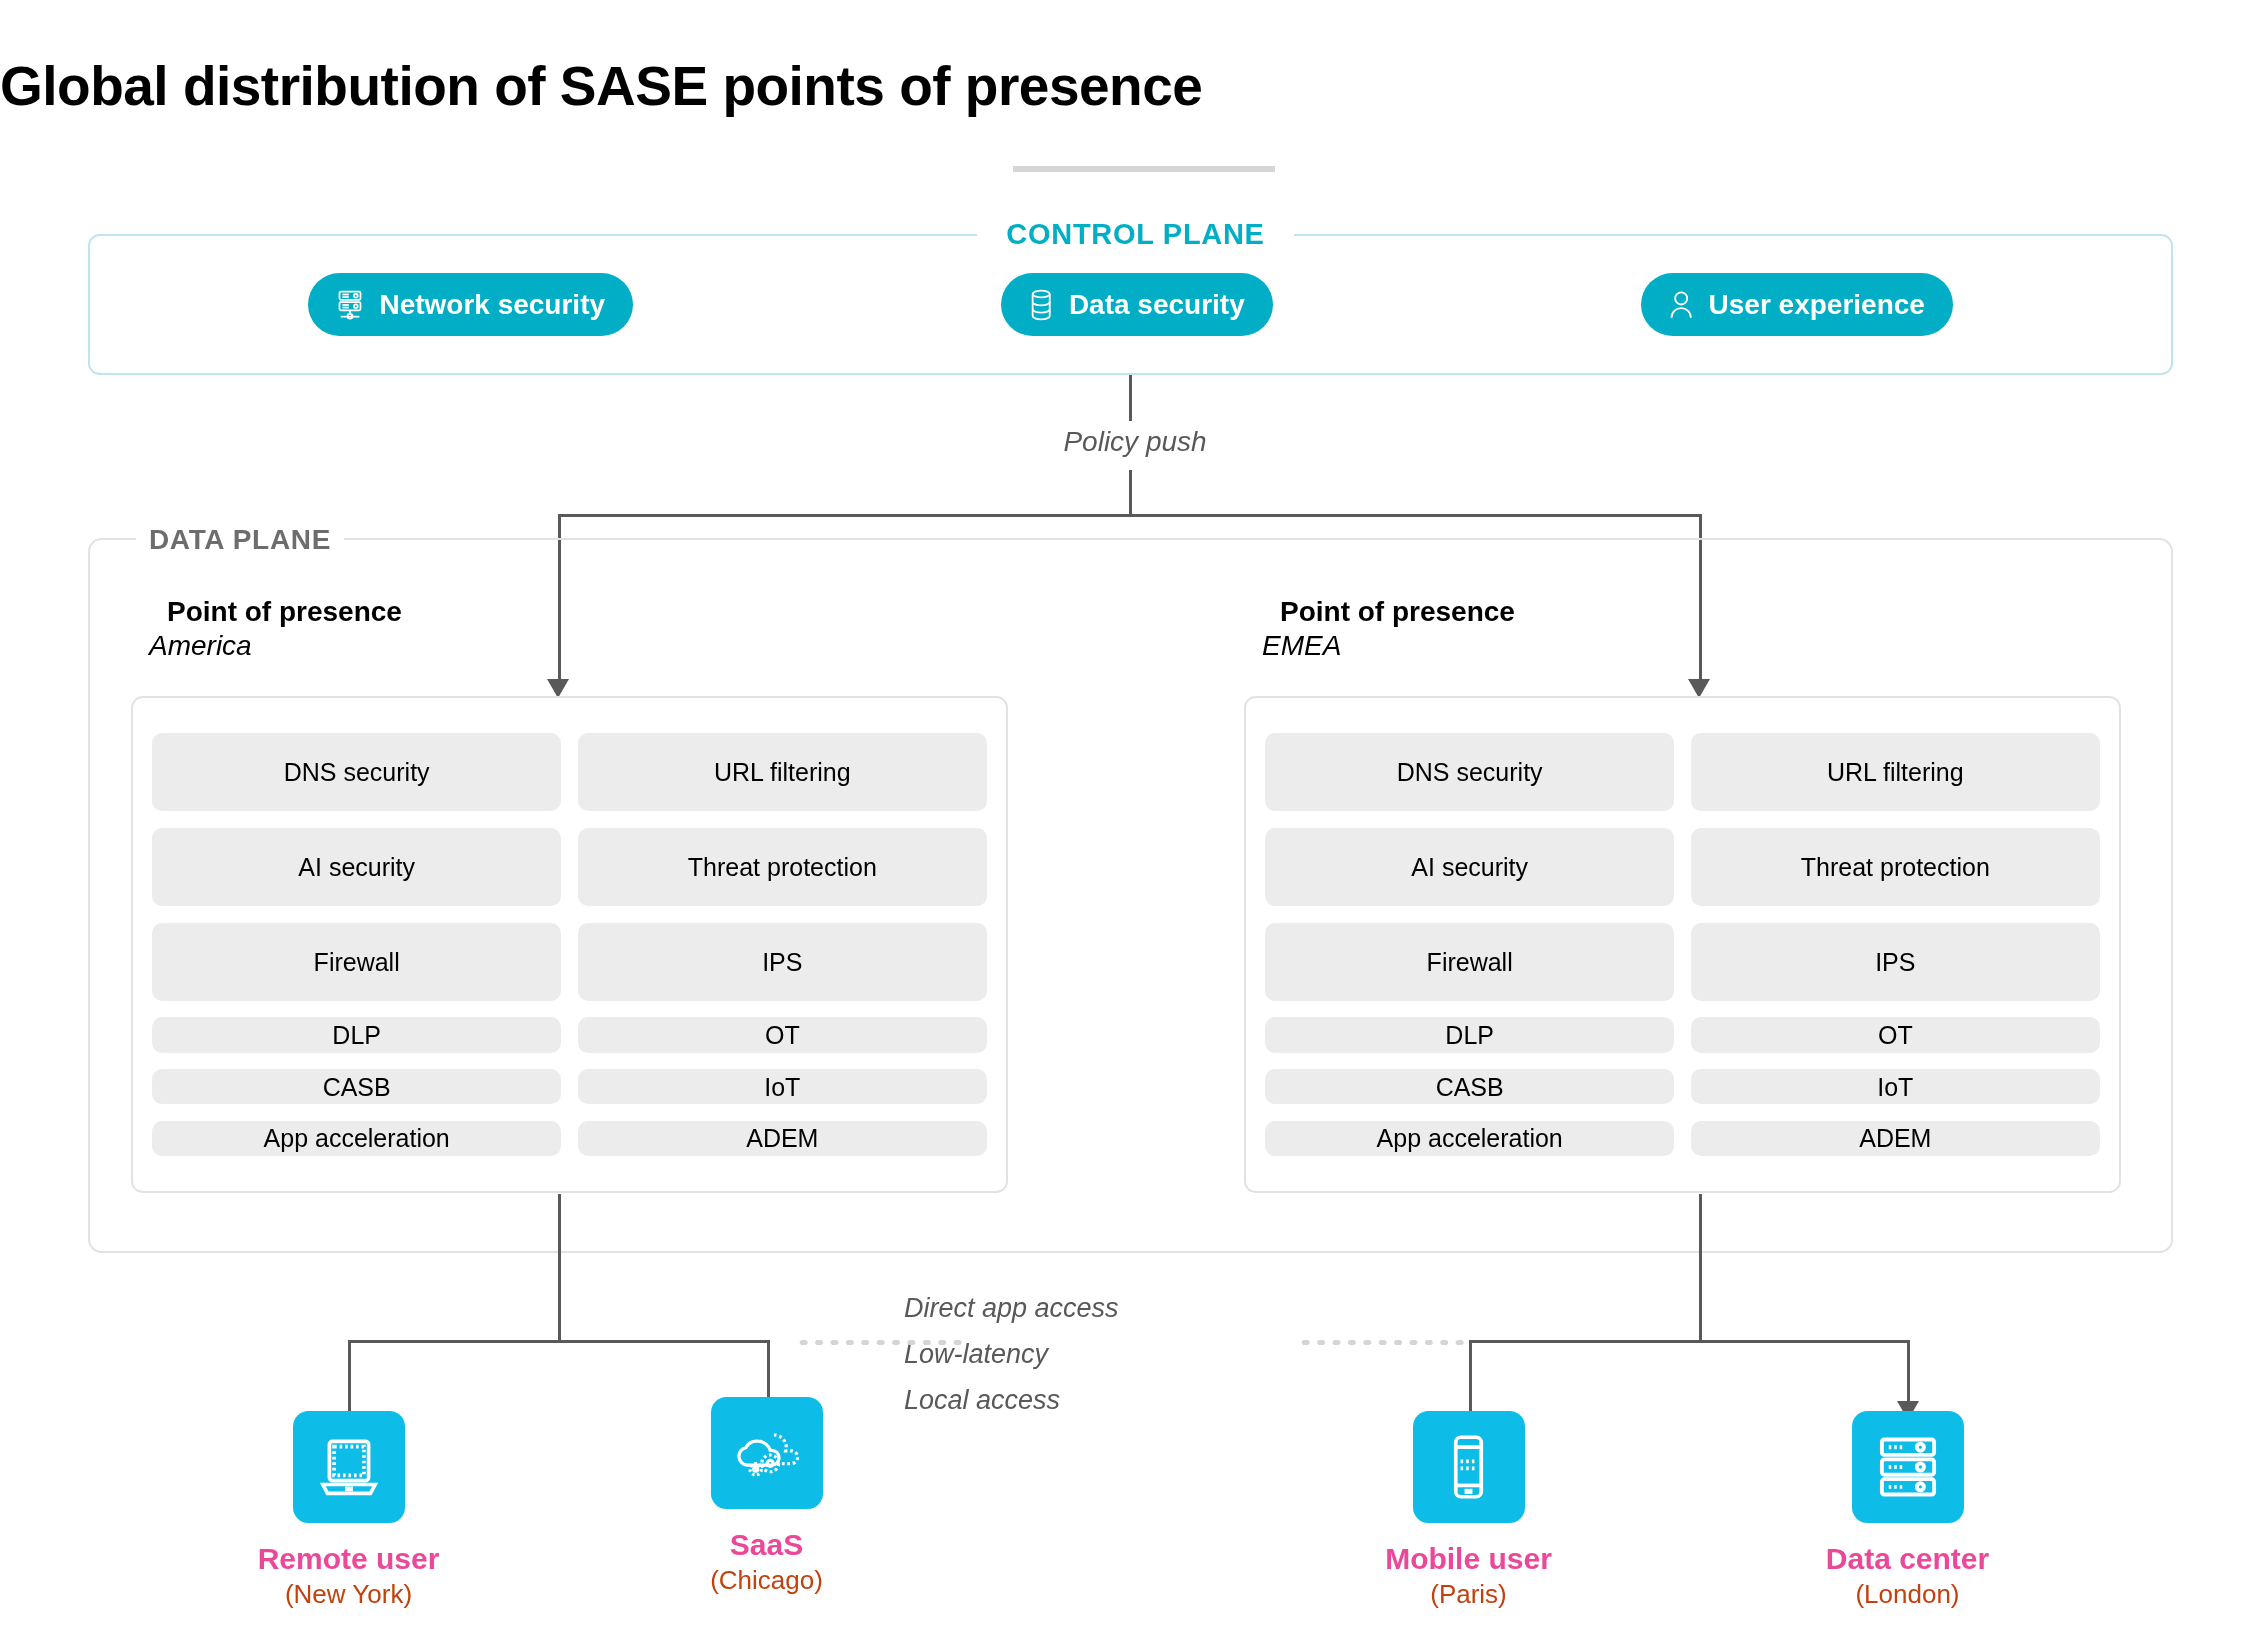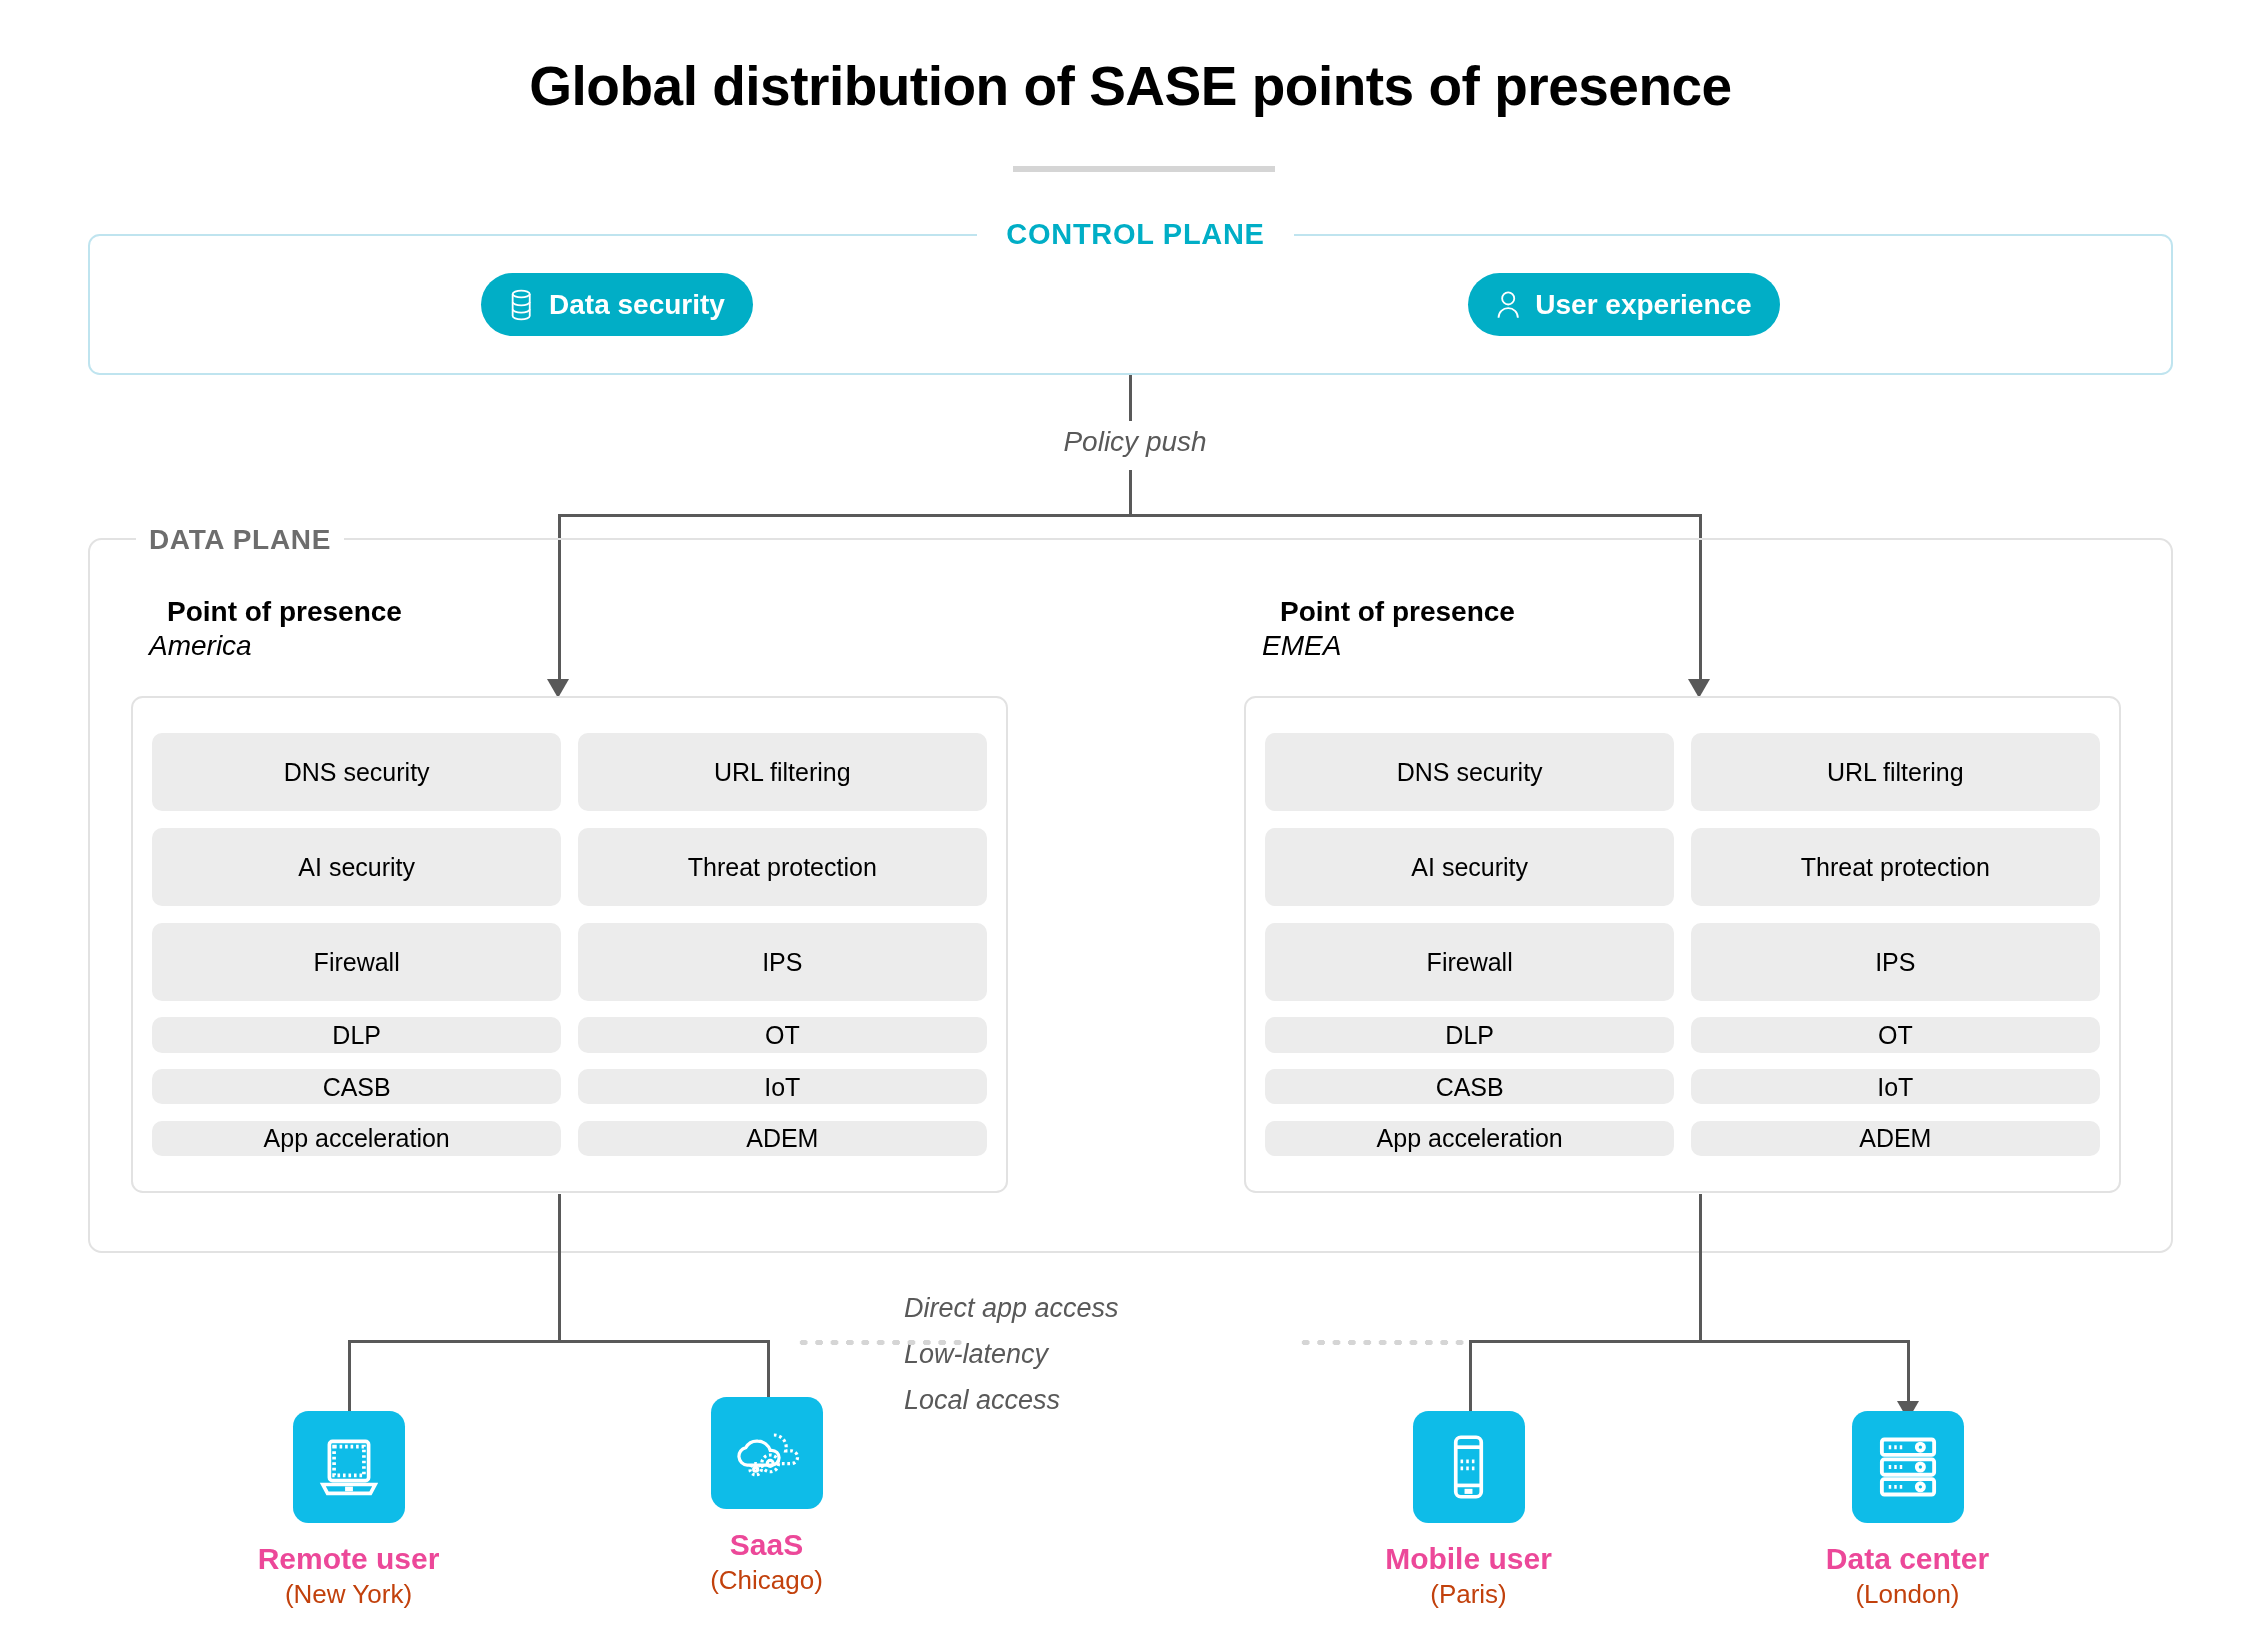--- a/index.html
+++ b/index.html
@@ -1,20 +1,20 @@
 <!DOCTYPE html>
 <html style="font-size:7.2px"><head>
 <meta charset="utf-8">
 <style>
   html,body{margin:0;padding:0;background:#ffffff;}
   body{width:2261px;height:1651px;position:relative;overflow:hidden;
        font-family:"Liberation Sans","DejaVu Sans",sans-serif;color:#111;}
 
   
-  #title{position:absolute;left:0;top:54px;width:2261px;text-align:center;
+  #title{position:absolute;left:0;top:54px;width:2261px;text-align:left;
          font-size:55px;font-weight:700;letter-spacing:-0.5px;color:#000;}
   #title-rule{position:absolute;left:1013px;top:166px;width:262px;height:6.3px;
               background:#d5d5d5;}
 
   
   #control-plane{position:absolute;left:88px;top:234px;width:2085px;height:141px;
                  border:2.7px solid #bfe4ef;border-radius:11.8px;box-sizing:border-box;}
   #cp-legend{position:absolute;left:977px;top:212px;width:317px;height:45px;
              background:#ffffff;text-align:center;line-height:45px;
              font-size:29px;font-weight:700;letter-spacing:0.7px;color:#00aec6;}
@@ -73,20 +73,38 @@
 <body>
 
 <div id="title">Global distribution of SASE points of presence</div>
 <div id="title-rule"></div>
 
 <div id="control-plane"></div>
 <div id="cp-legend">CONTROL PLANE</div>
 
 <div id="cp-pills">
 
+  <div class="pill">
+    <span>
+      <svg width="28" height="32" viewBox="0 0 24 26" fill="none" stroke="#fff" stroke-width="1.5">
+        <rect x="3" y="1.5" width="18" height="7" rx="1.2"></rect>
+        <line x1="5.5" y1="4" x2="11" y2="4"></line>
+          <line x1="5.5" y1="6.2" x2="11" y2="6.2"></line>
+        <circle cx="17" cy="5" r="1.6"></circle>
+        <rect x="3" y="10.5" width="18" height="7" rx="1.2"></rect>
+        <line x1="5.5" y1="13" x2="11" y2="13"></line>
+          <line x1="5.5" y1="15.2" x2="11" y2="15.2"></line>
+        <circle cx="17" cy="14" r="1.6"></circle>
+        <line x1="12" y1="17.5" x2="12" y2="20.5"></line>
+        <line x1="4" y1="23" x2="20" y2="23"></line>
+        <circle cx="12" cy="22.6" r="2.1"></circle>
+      </svg>
+    </span>
+    <span>Network security</span>
+  </div>
 
   <div class="pill">
     <span>
       <svg width="24.4" height="32" viewBox="0 0 20 26" fill="none" stroke="#fff" stroke-width="1.5">
         <ellipse cx="10" cy="4" rx="7" ry="2.8"></ellipse>
         <path d="M3 4v18c0 1.55 3.13 2.8 7 2.8s7-1.25 7-2.8V4"></path>
         <path d="M3 10.5c0 1.55 3.13 2.8 7 2.8s7-1.25 7-2.8"></path>
         <path d="M3 16.5c0 1.55 3.13 2.8 7 2.8s7-1.25 7-2.8"></path>
       </svg>
     </span>

